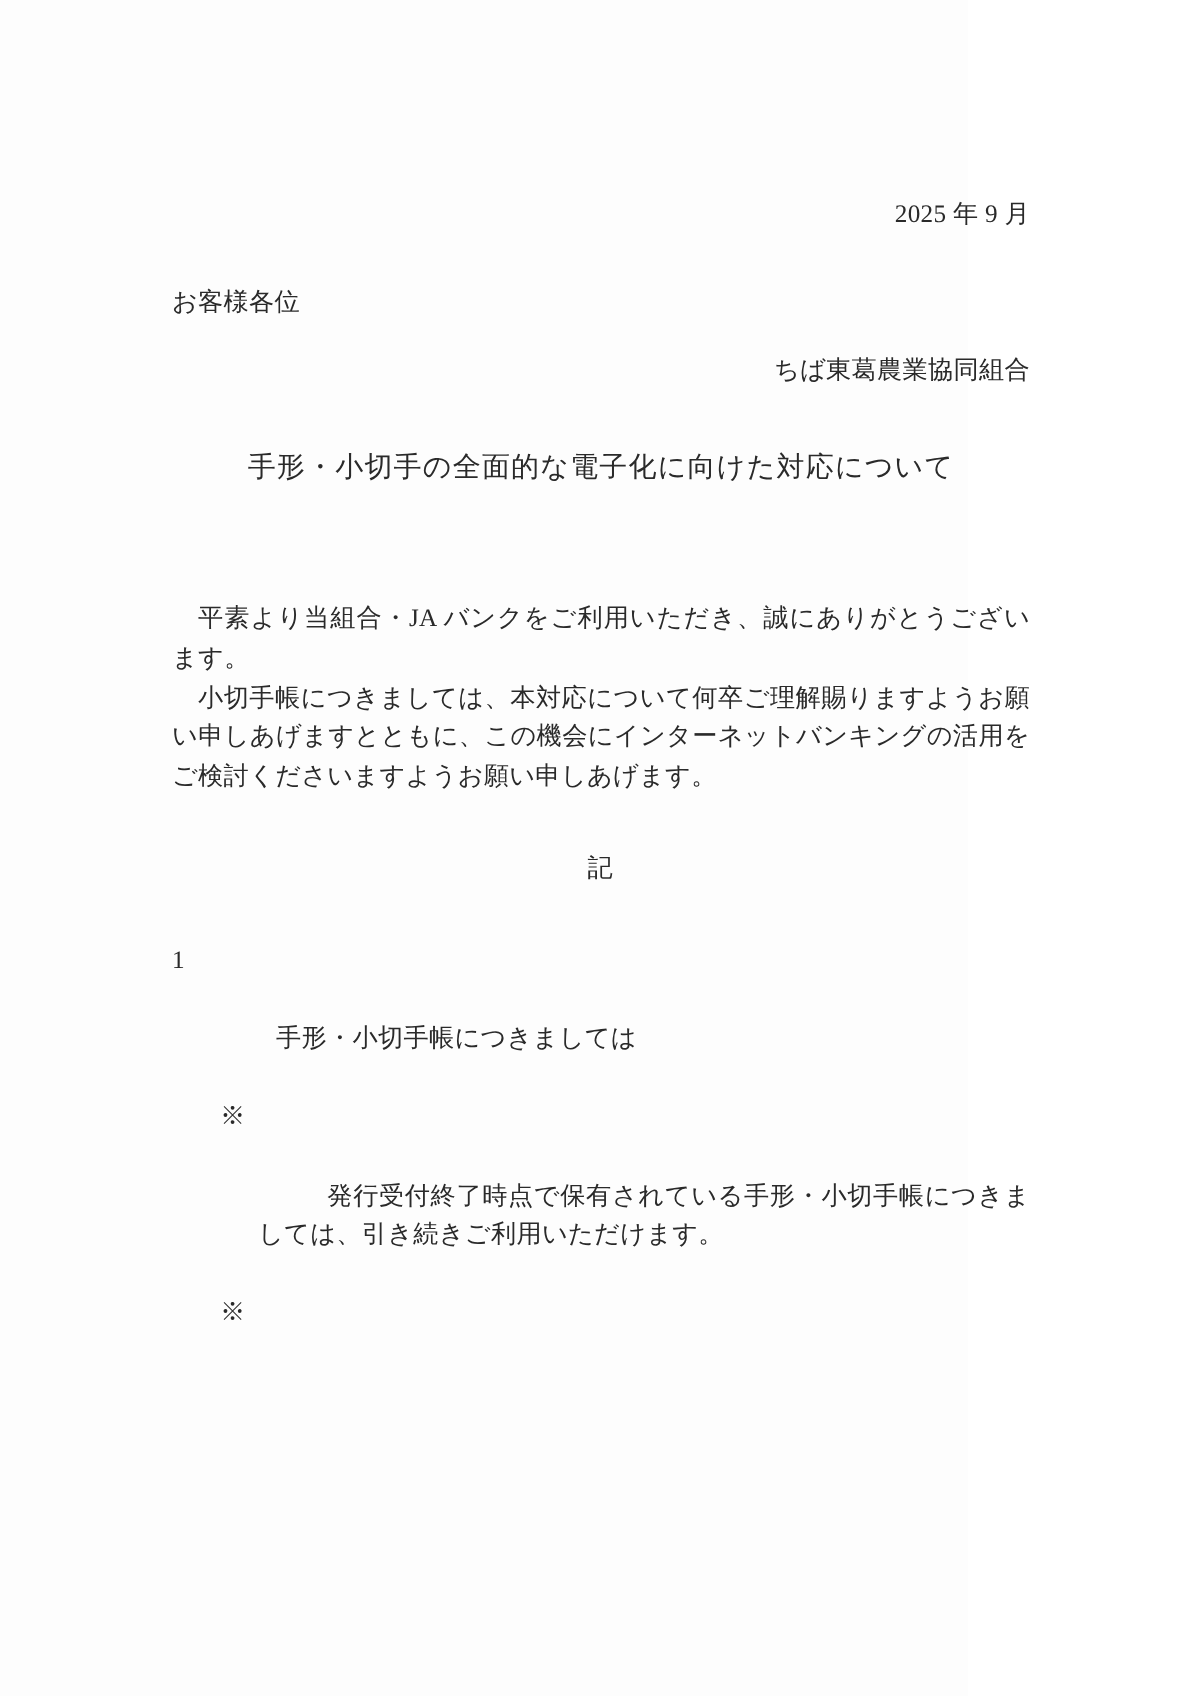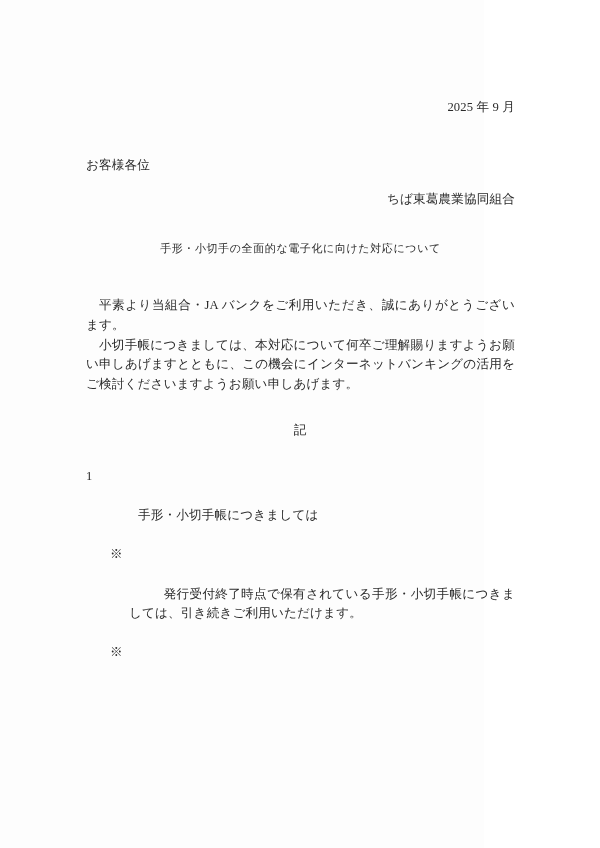--- a/index.html
+++ b/index.html
@@ -42,30 +42,30 @@
   .align-center { text-align: center; }
   .align-left  { text-align: left; }
 
   .justify {
     text-align: justify;
     text-justify: inter-character;
   }
 
   
   .date-line      { margin-top: 98px; }
-  .addressee-line { margin-top: 38px; }
+  .addressee-line { margin-top: 24px; }
   .sender-line    { margin-top: 15px; }
 
   .title-line {
     margin-top: 29px;
-    font-size: 11px;
+    font-size: 14px;
     letter-spacing: 0.6px;
   }
 
-  .body-block { margin-top: 38px; }
+  .body-block { margin-top: 56px; }
   .body-para {
     text-indent: 13px;
     margin: 0;
   }
 
   .kihead { margin-top: 27px; letter-spacing: 1px; }
 
   .items-block { margin-top: 26px; }
 
   .item {

